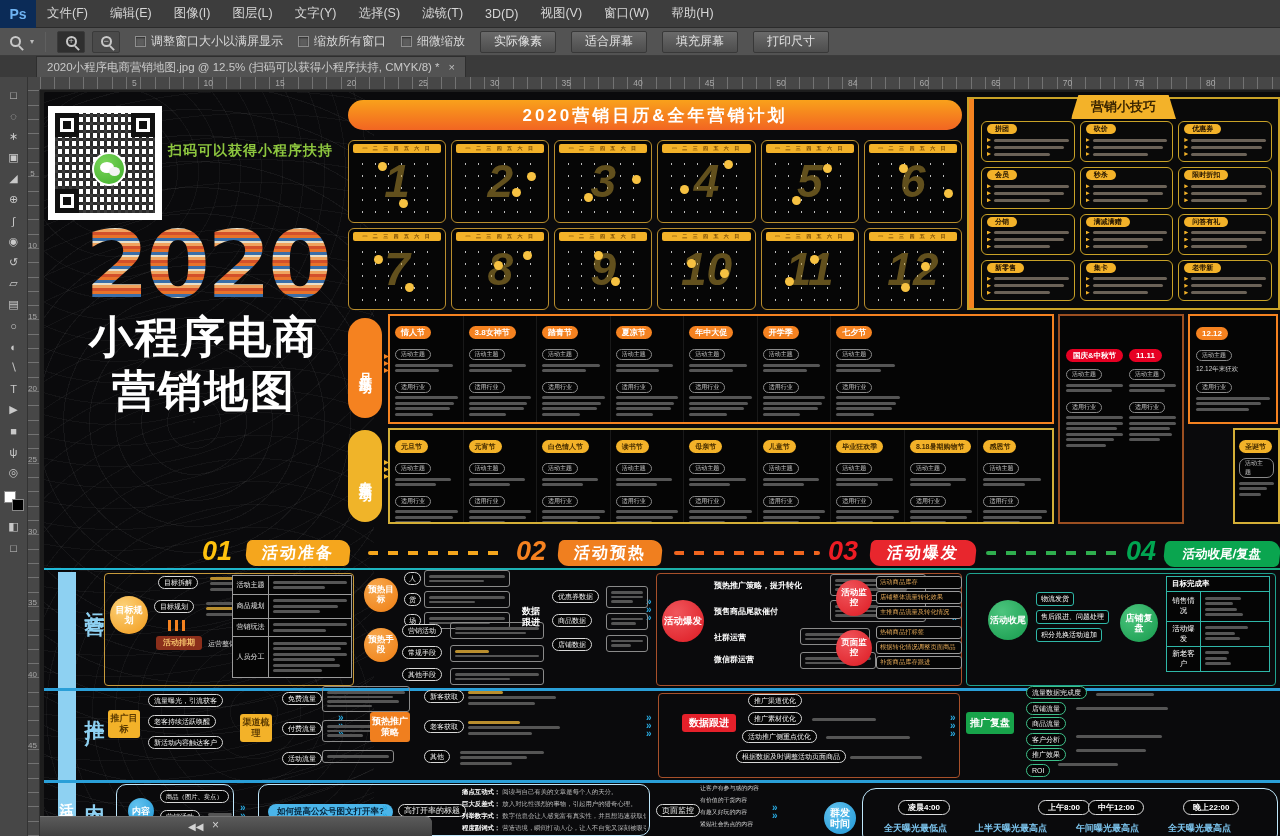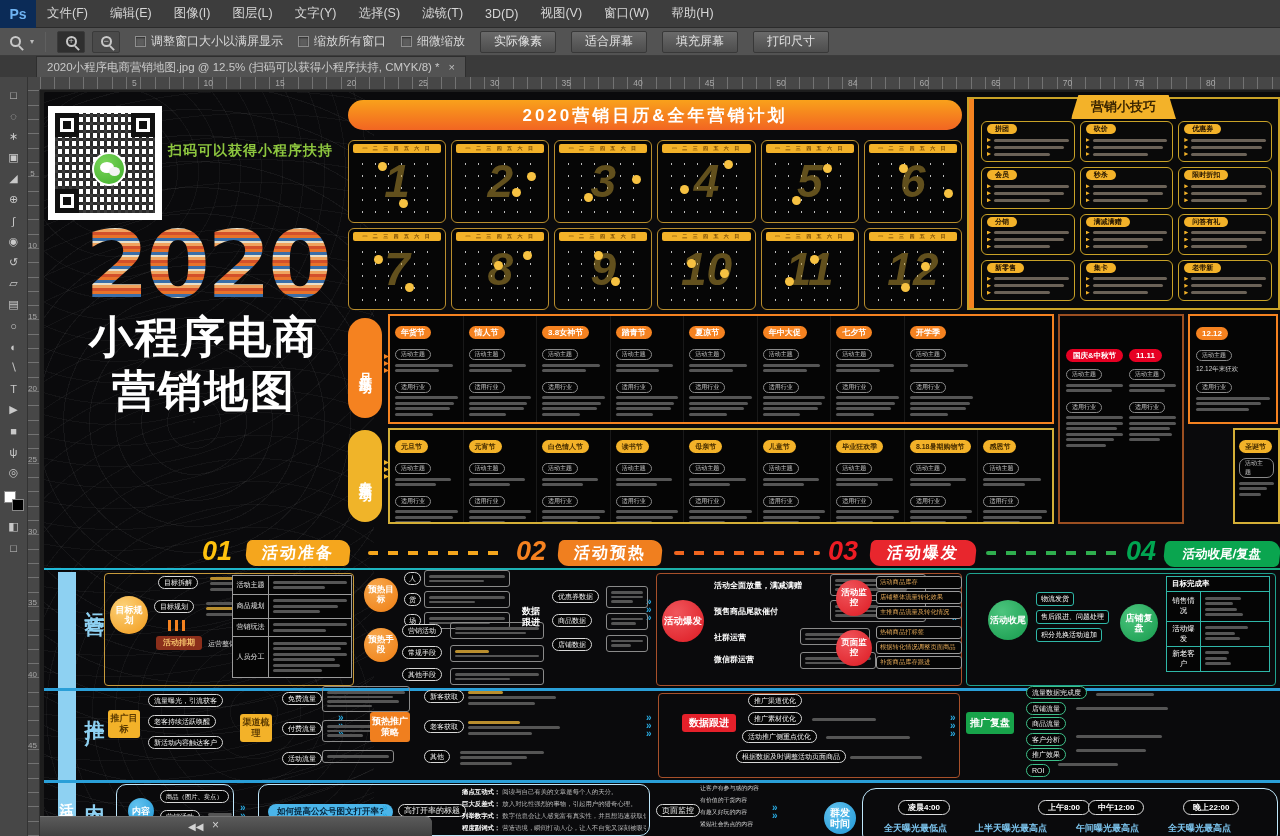--- a/index.html
+++ b/index.html
@@ -466,79 +466,72 @@
     <span class="vtext">月度活动</span>
   </div>
 <div class="varr" style="left:384px;top:354px">
     <i></i>
     <i></i>
     <i></i>
   </div>
 <div class="fbox" style="left:388px;top:314px;width:666px;height:110px;border:2px solid #f58220">
   <div class="fgrid">
 
-    <div class="fcol">
-      <span class="fp">年货节</span><br>
+
+    <div class="fcol">
+      <span class="fp">情人节</span><br>
       <span class="tag">活动主题</span>
       <div class="g" style="width:92%"></div><div class="g" style="width:70%"></div>
       <span class="tag">适用行业</span>
       <div class="g"></div><div class="g" style="width:94%"></div><div class="g" style="width:88%"></div><div class="g" style="width:60%"></div>
     </div>
 
     <div class="fcol">
-      <span class="fp">情人节</span><br>
+      <span class="fp">3.8女神节</span><br>
       <span class="tag">活动主题</span>
       <div class="g" style="width:92%"></div><div class="g" style="width:70%"></div>
       <span class="tag">适用行业</span>
       <div class="g"></div><div class="g" style="width:94%"></div><div class="g" style="width:88%"></div><div class="g" style="width:60%"></div>
     </div>
 
     <div class="fcol">
-      <span class="fp">3.8女神节</span><br>
+      <span class="fp">踏青节</span><br>
       <span class="tag">活动主题</span>
       <div class="g" style="width:92%"></div><div class="g" style="width:70%"></div>
       <span class="tag">适用行业</span>
       <div class="g"></div><div class="g" style="width:94%"></div><div class="g" style="width:88%"></div><div class="g" style="width:60%"></div>
     </div>
 
-    <div class="fcol">
-      <span class="fp">踏青节</span><br>
+
+    <div class="fcol">
+      <span class="fp">夏凉节</span><br>
       <span class="tag">活动主题</span>
       <div class="g" style="width:92%"></div><div class="g" style="width:70%"></div>
       <span class="tag">适用行业</span>
       <div class="g"></div><div class="g" style="width:94%"></div><div class="g" style="width:88%"></div><div class="g" style="width:60%"></div>
     </div>
 
-
-    <div class="fcol">
-      <span class="fp">夏凉节</span><br>
+    <div class="fcol">
+      <span class="fp">年中大促</span><br>
       <span class="tag">活动主题</span>
       <div class="g" style="width:92%"></div><div class="g" style="width:70%"></div>
       <span class="tag">适用行业</span>
       <div class="g"></div><div class="g" style="width:94%"></div><div class="g" style="width:88%"></div><div class="g" style="width:60%"></div>
     </div>
 
     <div class="fcol">
-      <span class="fp">年中大促</span><br>
+      <span class="fp">开学季</span><br>
       <span class="tag">活动主题</span>
       <div class="g" style="width:92%"></div><div class="g" style="width:70%"></div>
       <span class="tag">适用行业</span>
       <div class="g"></div><div class="g" style="width:94%"></div><div class="g" style="width:88%"></div><div class="g" style="width:60%"></div>
     </div>
 
     <div class="fcol">
       <span class="fp">七夕节</span><br>
-      <span class="tag">活动主题</span>
-      <div class="g" style="width:92%"></div><div class="g" style="width:70%"></div>
-      <span class="tag">适用行业</span>
-      <div class="g"></div><div class="g" style="width:94%"></div><div class="g" style="width:88%"></div><div class="g" style="width:60%"></div>
-    </div>
-
-    <div class="fcol">
-      <span class="fp">开学季</span><br>
       <span class="tag">活动主题</span>
       <div class="g" style="width:92%"></div><div class="g" style="width:70%"></div>
       <span class="tag">适用行业</span>
       <div class="g"></div><div class="g" style="width:94%"></div><div class="g" style="width:88%"></div><div class="g" style="width:60%"></div>
     </div>
   </div>
 </div>
 
 <div class="fbox" style="left:1058px;top:314px;width:126px;height:210px;border:2px solid #9c4f21;padding:28px 6px 6px;display:flex;gap:6px">
   <div style="flex:1">
@@ -801,21 +794,21 @@
       <div class="g"></div>
       <div class="g" style="width:78%"></div>
     </div>
   <div class="mini" style="width:42px">
       <div class="g"></div>
       <div class="g" style="width:64%"></div>
     </div>
 </div>
 
 <div class="cir c-r" style="left:662px;top:600px;width:42px;height:42px;font-size:9.5px">活动爆发</div>
-<div class="bw" style="left:714px;top:580px">活动全面放量，满减满赠</div>
+<div class="bw" style="left:714px;top:580px">预热推广策略，提升转化</div>
 <div class="mini" style="left:830px;top:574px;width:96px">
     <div class="g"></div>
     <div class="g" style="width:70%"></div>
     <div class="g" style="width:84%"></div>
   </div>
 <div class="bw" style="left:714px;top:606px">预售商品尾款催付</div>
 <div class="mini" style="left:830px;top:600px;width:96px">
     <div class="g" style="width:50%"></div>
     <div class="g"></div>
     <div class="g" style="width:88%"></div>

